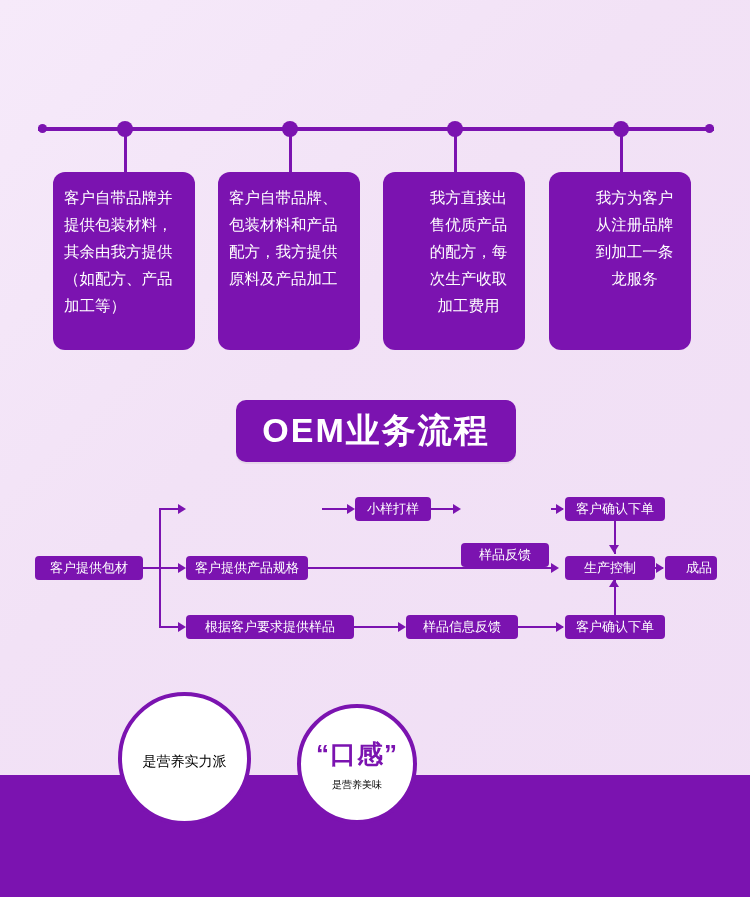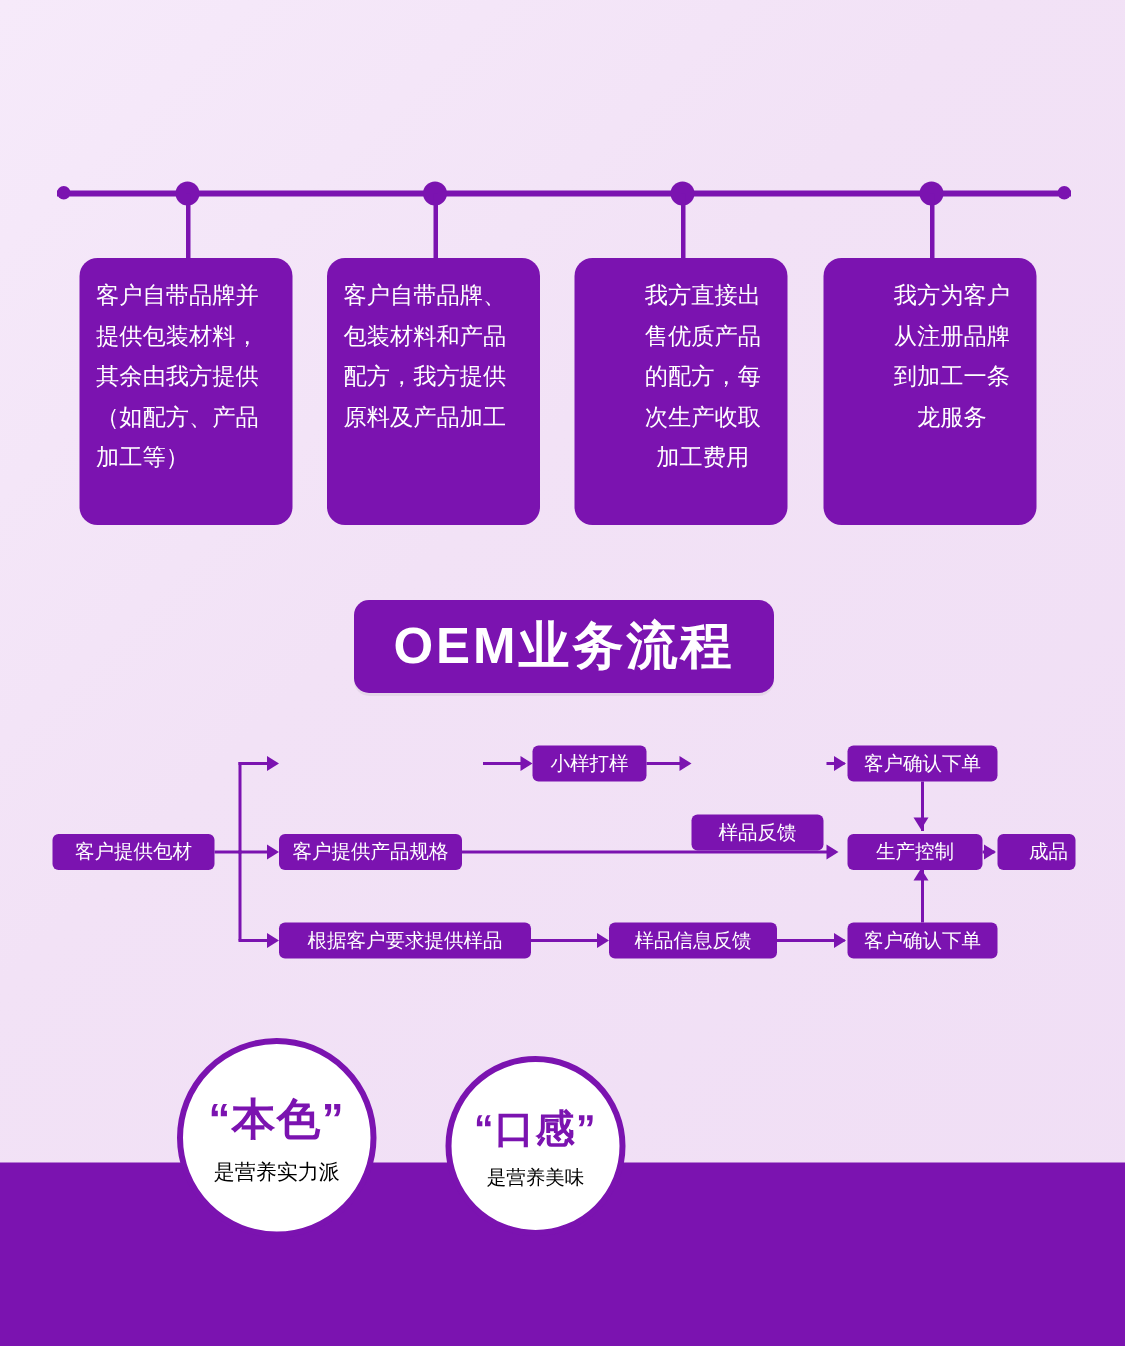--- a/index.html
+++ b/index.html
@@ -156,21 +156,21 @@
   }
   #circle-1 {
     left: 118px; top: 692px; width: 133px; height: 133px;
   }
   #circle-1 .big { font-size: 29px; }
   #circle-1 .small { font-size: 14px; }
   #circle-2 {
     left: 297px; top: 704px; width: 120px; height: 120px;
   }
   #circle-2 .big { font-size: 26px; }
-  #circle-2 .small { font-size: 13px; }
+  #circle-2 .small { font-size: 10px; }
   #circle-3 {
     left: 470px; top: 692px; width: 133px; height: 133px;
   }
   #circle-3 .big { font-size: 29px; }
   #circle-3 .small { font-size: 14px; }
 </style>
 </head>
 <body>
 
 <div class="page">
@@ -248,21 +248,20 @@
     <div class="fbox" style="left:565px; top:135px; width:100px;">客户确认下单</div>
 
     <div class="fline v" style="left:614px; top:100px; height:35px;"></div>
     <div class="farrow" style="left:610px; top:98px; transform: rotate(-90deg);"></div>
     <div class="farrow" style="left:610px; top:64px; transform: rotate(90deg);"></div>
   </div>
 
   <div class="band"></div>
 
   <div class="circle" id="circle-1">
-    <div class="big">“本色”</div>
     <div class="small">是营养实力派</div>
   </div>
   <div class="circle" id="circle-2">
     <div class="big">“口感”</div>
     <div class="small">是营养美味</div>
   </div>
 
 </div>
 
 </body></html>

